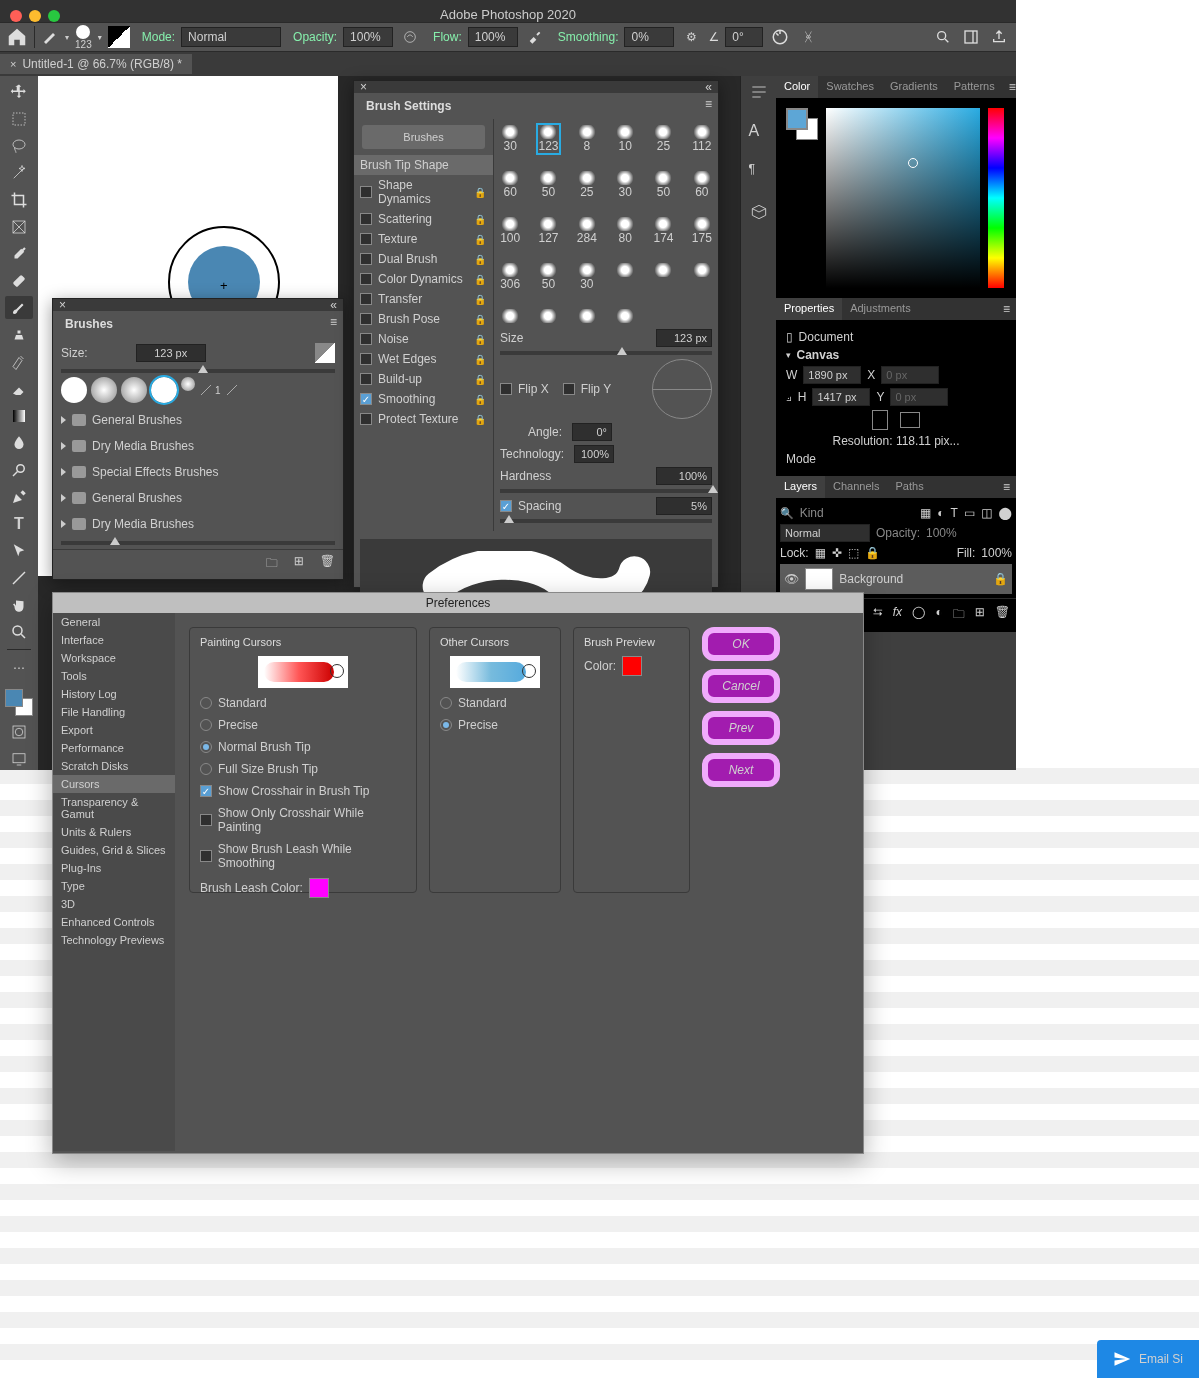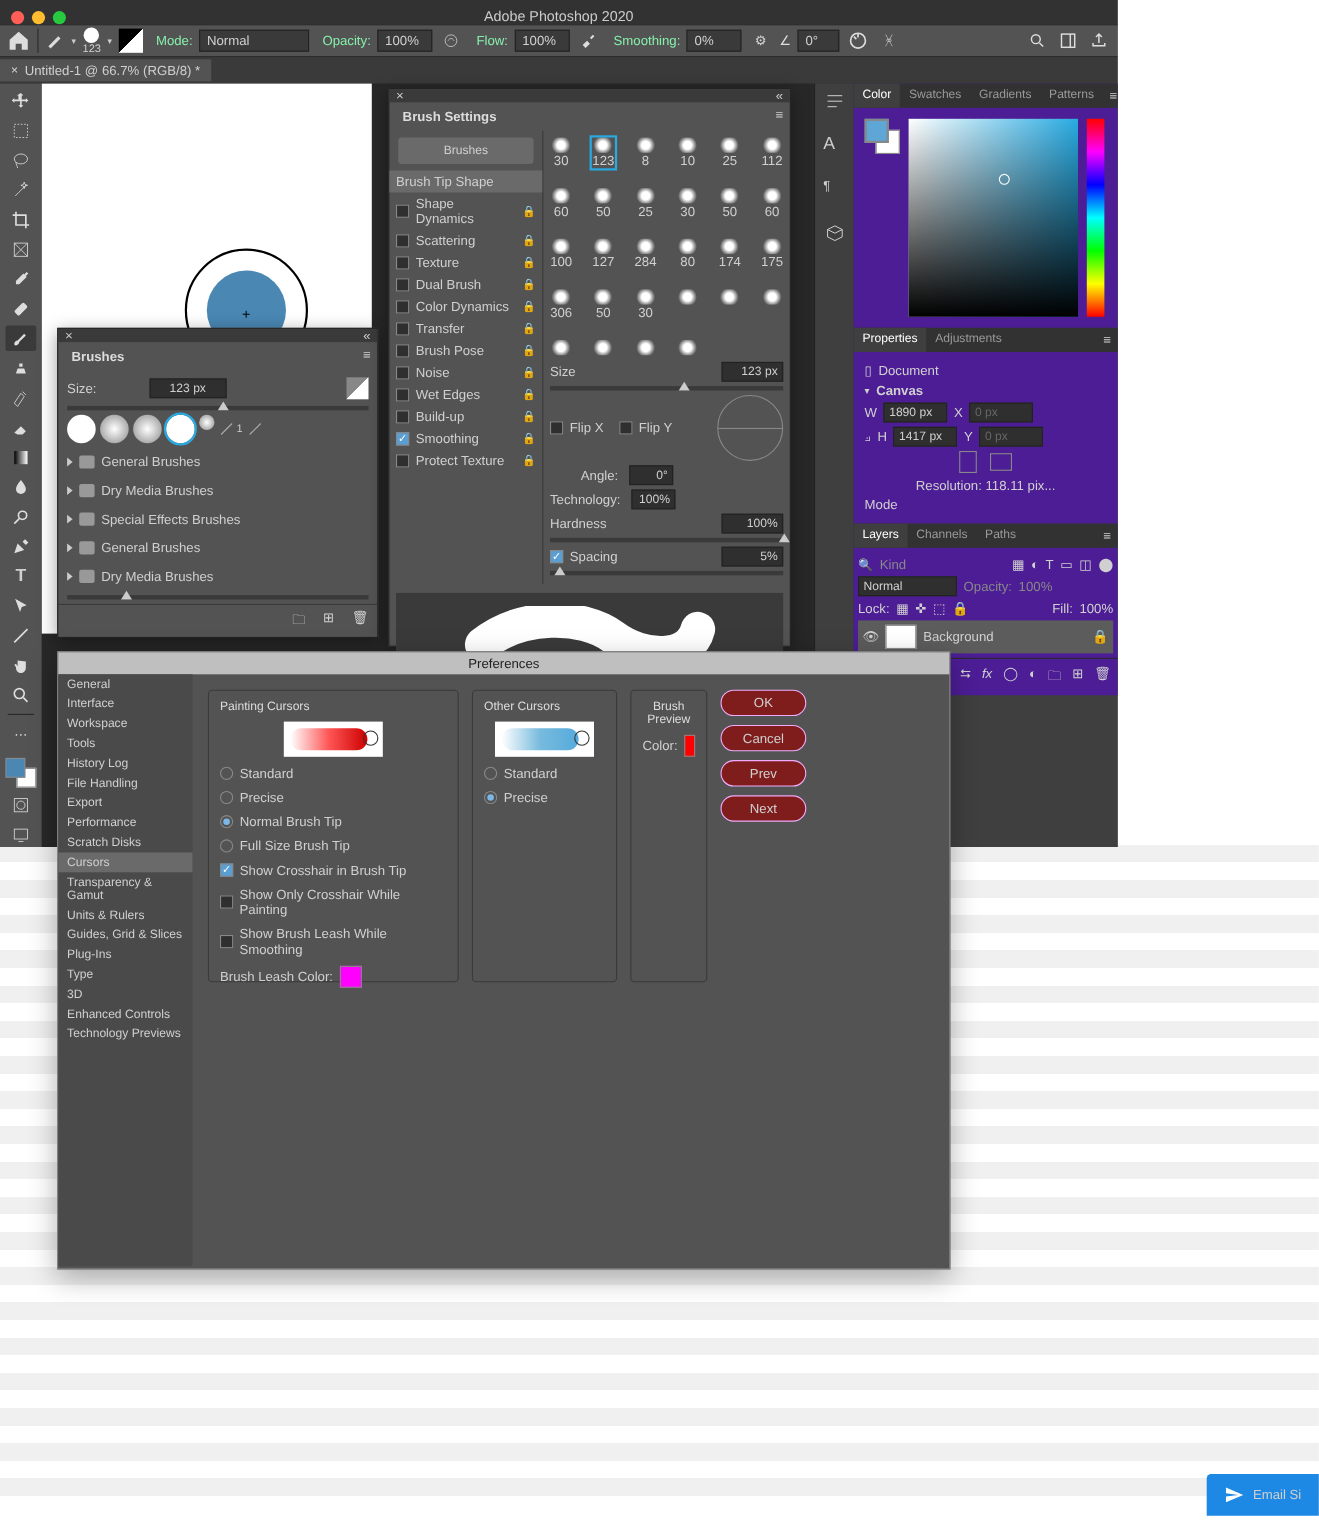--- a/index.html
+++ b/index.html
@@ -27,21 +27,21 @@
 .fg{position:absolute;top:0;left:0;width:18px;height:18px;background:#4a87b3;border:1px solid #888;}
 .bg{position:absolute;bottom:0;right:0;width:18px;height:18px;background:#fff;border:1px solid #888;}
 .canvas-area{flex:1;background:#282828;position:relative;}
 .canvas{position:absolute;top:0;left:0;width:300px;height:500px;background:#fff;}
 .brush-circle{position:absolute;top:150px;left:130px;width:112px;height:112px;border:2px solid #000;border-radius:50%;}
 .brush-fill{position:absolute;top:170px;left:150px;width:72px;height:72px;background:#4a87b3;border-radius:50%;}
 .cross{position:absolute;top:202px;left:182px;font-size:13px;color:#000;}
 .rpanels{width:240px;background:#3f3f3f;display:flex;flex-direction:column;}
 .rstrip{width:36px;background:#3f3f3f;border-left:1px solid #222;display:flex;flex-direction:column;align-items:center;padding-top:6px;gap:20px;}
 .rstrip .ic{width:20px;height:20px;}
-.panel{background:#4c1d95;}
+.panel{background:#000000;}
 .panel-tabs{display:flex;background:#323232;}
 .ptab{padding:4px 8px;font-size:11px;color:#999;cursor:pointer;}
 .ptab.act{color:#fff;background:#3f3f3f;}
 .colorpick{padding:10px;display:flex;gap:8px;}
 .fgbg2{position:relative;width:32px;height:32px;}
 .fg2{position:absolute;top:0;left:0;width:22px;height:22px;background:#5da6d6;border:2px solid #888;}
 .bg2{position:absolute;bottom:0;right:0;width:22px;height:22px;background:#fff;border:1px solid #888;}
 .field{width:154px;height:180px;background:linear-gradient(to bottom,rgba(0,0,0,0),#000),linear-gradient(to right,#fff,#29abe2);position:relative;}
 .field .mk{position:absolute;width:10px;height:10px;border:1px solid #fff;border-radius:50%;top:50px;left:82px;}
 .hue{width:16px;height:180px;background:linear-gradient(#f00,#f0f,#00f,#0ff,#0f0,#ff0,#f00);}
@@ -91,29 +91,29 @@
 .prefs{position:absolute;top:592px;left:52px;width:812px;height:562px;background:#535353;border:1px solid #888;box-shadow:0 8px 24px rgba(0,0,0,.3);}
 .prefs-title{background:#bfbfbf;color:#222;text-align:center;padding:3px;font-size:12px;}
 .prefs-body{display:flex;height:calc(100% - 22px);}
 .prefs-cats{width:122px;background:#4a4a4a;}
 .pcat{padding:3px 8px;font-size:11px;cursor:pointer;}
 .pcat.sel{background:#6a6a6a;}
 .prefs-main{flex:1;padding:14px;display:flex;gap:12px;}
 .pgroup{border:1px solid #3a3a3a;border-radius:4px;padding:8px 10px;background:#535353;height:266px;}
 .pg1{width:228px;}
 .pg2{width:132px;}
-.pg3{width:70px;text-align:center;}
+.pg3{width:117px;}
 .pgroup h4{font-size:11px;color:#ddd;font-weight:normal;margin-bottom:8px;}
 .radio-row{display:flex;align-items:center;gap:6px;margin:8px 0;font-size:12px;}
 .radio{width:12px;height:12px;border:1px solid #888;border-radius:50%;display:inline-flex;align-items:center;justify-content:center;}
 .radio.on::after{content:'';width:6px;height:6px;background:#7bb8e8;border-radius:50%;}
 .check-row{display:flex;align-items:center;gap:6px;margin:8px 0;font-size:12px;}
 .swatch{width:20px;height:20px;display:inline-block;border:1px solid #888;}
 .prefs-btns{width:78px;display:flex;flex-direction:column;gap:8px;}
-.pbtn{background:#7f1d1d;border:1px solid #f0abfc;border-radius:12px;padding:4px 0;text-align:center;font-size:12px;cursor:pointer;}
+.pbtn{background:#a21caf;border:6px solid #f0abfc;border-radius:12px;padding:4px 0;text-align:center;font-size:12px;cursor:pointer;font-style:italic;}
 .cursor-prev{width:90px;height:32px;background:#fff;margin:0 auto 8px;position:relative;}
 .cursor-prev .stroke{position:absolute;top:6px;left:6px;width:70px;height:20px;border-radius:10px;}
 .cursor-prev.red .stroke{background:linear-gradient(90deg,#fff,#f55,#c00);}
 .cursor-prev.blue .stroke{background:linear-gradient(90deg,#fff,#7bd,#5ad);}
 .cursor-prev .targ{position:absolute;right:4px;top:8px;width:14px;height:14px;border:1px solid #333;border-radius:50%;}
 
 .stripes{position:absolute;top:768px;left:0;width:1199px;height:600px;background:repeating-linear-gradient(#f0f0f0 0,#f0f0f0 16px,#fff 16px,#fff 32px);z-index:-1;}
 .email-btn{position:absolute;bottom:10px;right:0;background:#1e88e5;color:#fff;padding:10px 16px;font-size:15px;border-radius:4px 0 0 0;display:flex;align-items:center;gap:8px;}
 .slider{height:4px;background:#3a3a3a;position:relative;margin:2px 0;}
 .slider .knob{position:absolute;top:-4px;width:0;height:0;border-left:5px solid transparent;border-right:5px solid transparent;border-bottom:8px solid #ccc;}

